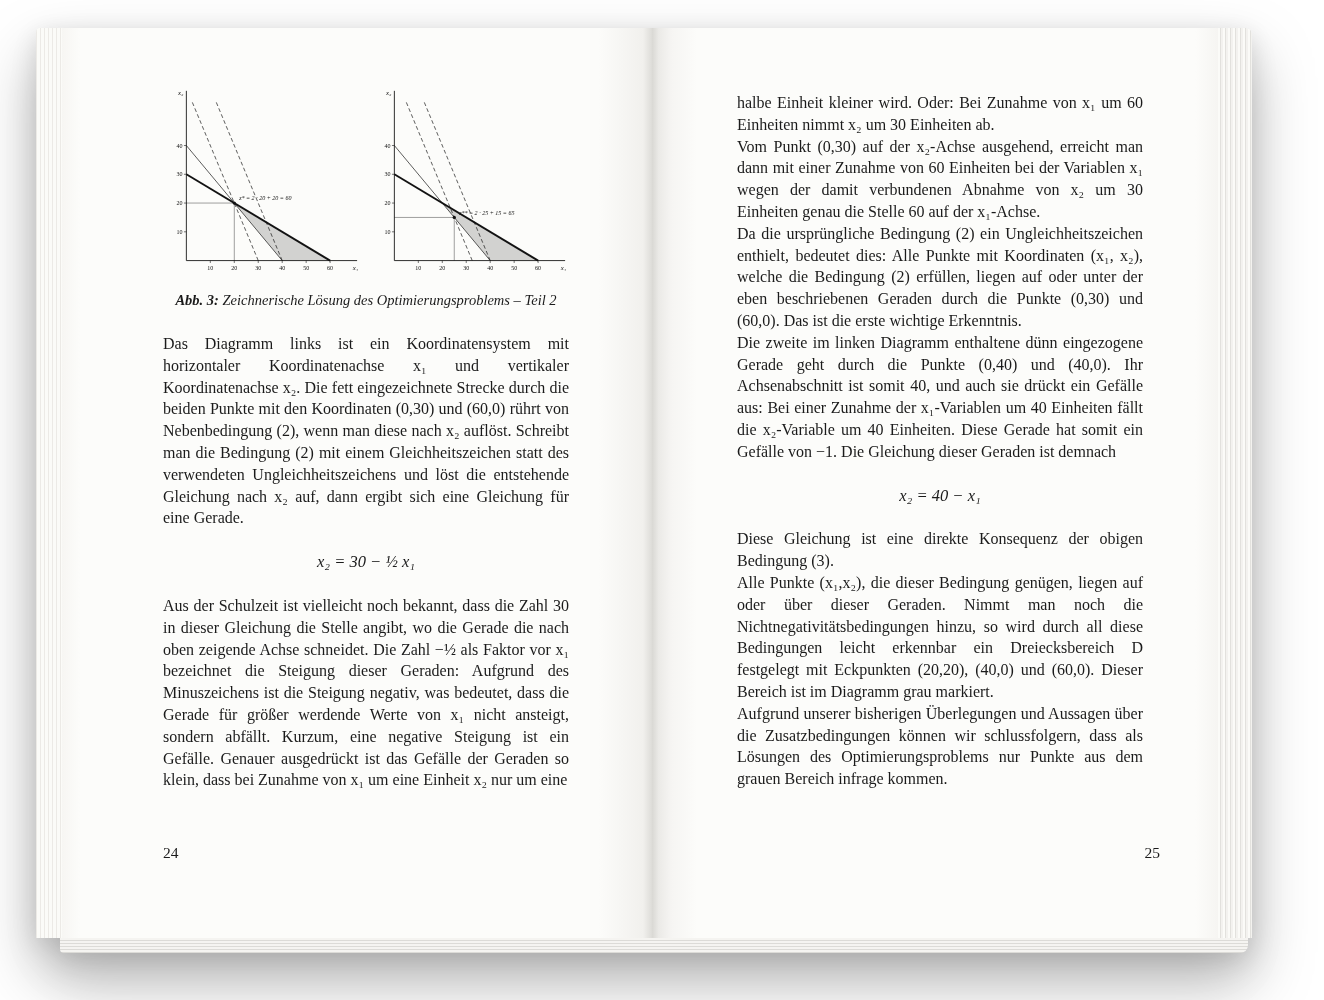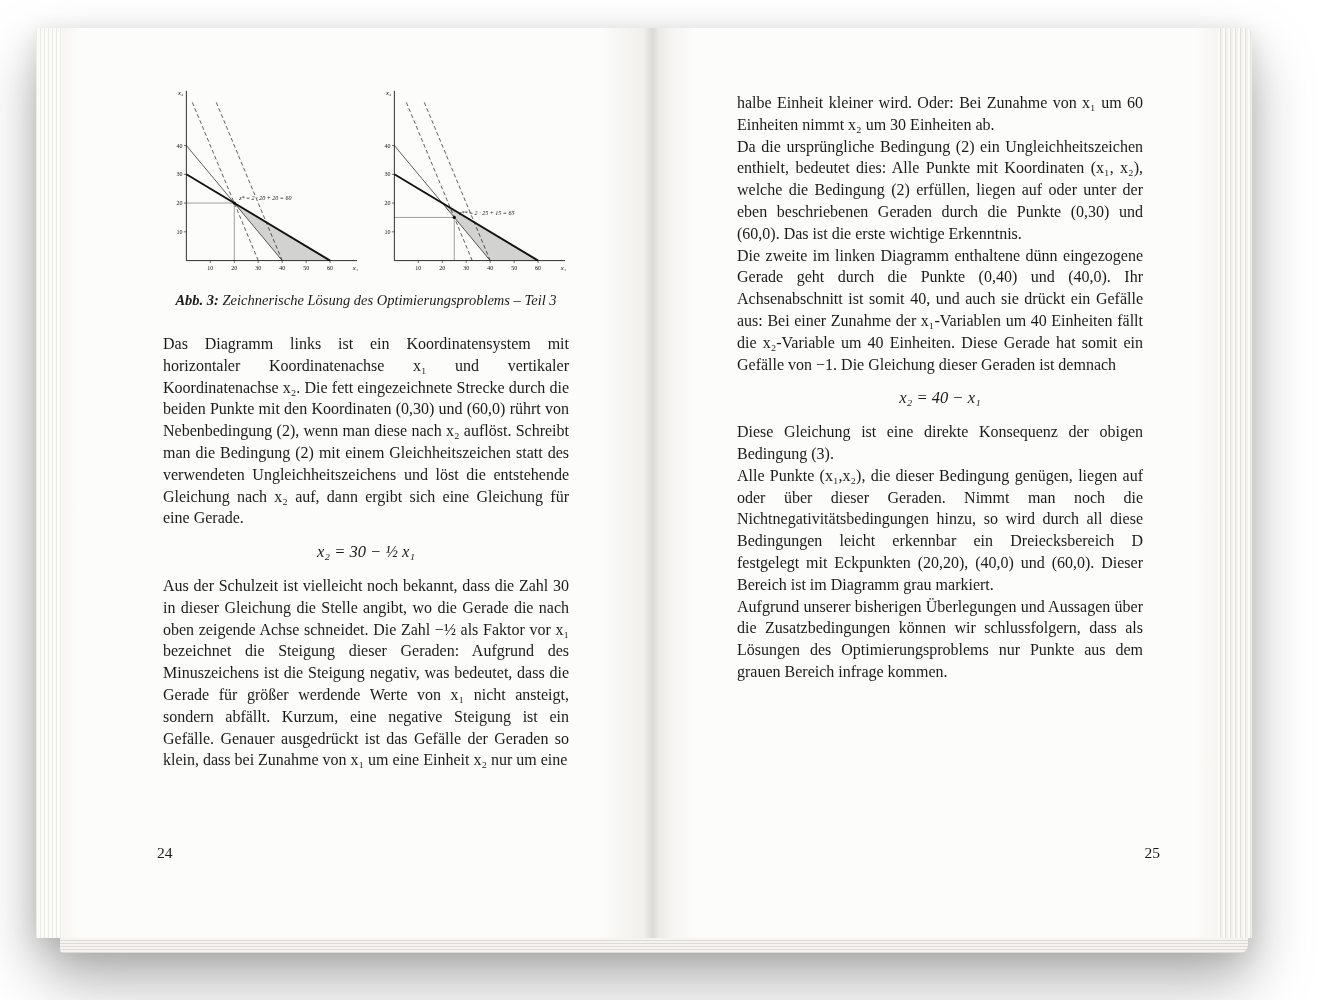--- a/index.html
+++ b/index.html
@@ -19,23 +19,23 @@
   .page-left{flex:0 0 590px;background:linear-gradient(to right,#f7f6f3 0%,#fcfcfa 3%,#fcfcfa 91%,#f1f0ed 98.5%,#dddcd8 100%);}
   .page-right{flex:0 0 566px;background:linear-gradient(to right,#d9d8d4 0%,#ebeae7 1.2%,#f6f5f3 3.5%,#fcfcfa 8%,#fcfcfa 96%,#f6f5f2 100%);}
   .figure-row{margin:56px 0 0 99px;width:408px;display:flex;gap:8px;}
   .figure-row svg{display:block;}
   .caption{margin:8px 0 0 101px;width:406px;text-align:center;font-style:italic;font-size:14.5px;color:#1b1b1b;}
   .cap-label{font-weight:bold;}
   .text-col{width:406px;font-size:16px;line-height:21.8px;text-align:justify;color:#1b1b1b;}
   .tc-left{margin:24px 0 0 101px;}
   .tc-right{margin:64px 0 0 85px;}
   .text-col p{margin:0;}
-  .equation{margin:12px 0;text-align:center;font-style:italic;font-size:16.5px;}
+  .equation{margin:22px 0;text-align:center;font-style:italic;font-size:16.5px;}
   .pagenum{position:absolute;bottom:76px;font-size:15.5px;color:#1b1b1b;}
-  .pn-left{left:95px;}
+  .pn-left{left:101px;}
   .pn-right{right:58px;}
 </style>
 </head>
 <body>
 
 <div class="scene">
   <div class="book">
     <div class="pages">
       <div class="edge-left"></div>
 
@@ -105,32 +105,33 @@
               <line x1="23.5" y1="92.55172413793103" x2="26" y2="92.55172413793103" stroke="#121212" stroke-width="0.6"></line>
               <text x="22" y="94.75172413793103" font-size="6.2" text-anchor="end" fill="#121212" font-family="&quot;Liberation Serif&quot;,serif">30</text>
               <line x1="23.5" y1="63.06896551724137" x2="26" y2="63.06896551724137" stroke="#121212" stroke-width="0.6"></line>
               <text x="22" y="65.26896551724137" font-size="6.2" text-anchor="end" fill="#121212" font-family="&quot;Liberation Serif&quot;,serif">40</text>
               <text x="23" y="11" font-size="7" text-anchor="end" font-style="italic" fill="#121212" font-family="&quot;Liberation Serif&quot;,serif">x₂</text>
               <text x="202" y="191" font-size="7" text-anchor="end" font-style="italic" fill="#121212" font-family="&quot;Liberation Serif&quot;,serif">x₁</text>
               <circle cx="87.39705882352942" cy="136.77586206896552" r="1.7" fill="#121212"></circle>
               <text x="92.39705882352942" y="133.77586206896552" font-size="6.2" font-style="italic" fill="#121212" font-family="&quot;Liberation Serif&quot;,serif">z** = 2 · 25 + 15 = 65</text>
             </svg>
         </div>
-        <div class="caption"><span class="cap-label">Abb. 3:</span><span> Zeichnerische Lösung des Optimierungsproblems – Teil 3</span></div>
+        <div class="caption"><span class="cap-label">Abb. 3:</span><span> Zeichnerische Lösung des Optimierungsproblems – Teil 2</span></div>
         <div class="text-col tc-left">
           <p>Das Diagramm links ist ein Koordinatensystem mit horizontaler Koordinatenachse x₁ und vertikaler Koordinatenachse x₂. Die fett eingezeichnete Strecke durch die beiden Punkte mit den Koordinaten (0,30) und (60,0) rührt von Nebenbedingung (2), wenn man diese nach x₂ auflöst. Schreibt man die Bedingung (2) mit einem Gleichheitszeichen statt des verwendeten Ungleichheitszeichens und löst die entstehende Gleichung nach x₂ auf, dann ergibt sich eine Gleichung für eine Gerade.</p>
           <div class="equation">x₂ = 30 − ½ x₁</div>
           <p>Aus der Schulzeit ist vielleicht noch bekannt, dass die Zahl 30 in dieser Gleichung die Stelle angibt, wo die Gerade die nach oben zeigende Achse schneidet. Die Zahl −½ als Faktor vor x₁ bezeichnet die Steigung dieser Geraden: Aufgrund des Minuszeichens ist die Steigung negativ, was bedeutet, dass die Gerade für größer werdende Werte von x₁ nicht ansteigt, sondern abfällt. Kurzum, eine negative Steigung ist ein Gefälle. Genauer ausgedrückt ist das Gefälle der Geraden so klein, dass bei Zunahme von x₁ um eine Einheit x₂ nur um eine</p>
         </div>
         <div class="pagenum pn-left">24</div>
       </div>
 
       <div class="page page-right">
         <div class="text-col tc-right">
           <p>halbe Einheit kleiner wird. Oder: Bei Zunahme von x₁ um 60 Einheiten nimmt x₂ um 30 Einheiten ab.</p>
+          <p>Vom Punkt (0,30) auf der x₂-Achse ausgehend, erreicht man dann mit einer Zunahme von 60 Einheiten bei der Variablen x₁ wegen der damit verbundenen Abnahme von x₂ um 30 Einheiten genau die Stelle 60 auf der x₁-Achse.</p>
           <p>Da die ursprüngliche Bedingung (2) ein Ungleichheitszeichen enthielt, bedeutet dies: Alle Punkte mit Koordinaten (x₁, x₂), welche die Bedingung (2) erfüllen, liegen auf oder unter der eben beschriebenen Geraden durch die Punkte (0,30) und (60,0). Das ist die erste wichtige Erkenntnis.</p>
           <p>Die zweite im linken Diagramm enthaltene dünn eingezogene Gerade geht durch die Punkte (0,40) und (40,0). Ihr Achsenabschnitt ist somit 40, und auch sie drückt ein Gefälle aus: Bei einer Zunahme der x₁-Variablen um 40 Einheiten fällt die x₂-Variable um 40 Einheiten. Diese Gerade hat somit ein Gefälle von −1. Die Gleichung dieser Geraden ist demnach</p>
           <div class="equation">x₂ = 40 − x₁</div>
           <p>Diese Gleichung ist eine direkte Konsequenz der obigen Bedingung (3).</p>
           <p>Alle Punkte (x₁,x₂), die dieser Bedingung genügen, liegen auf oder über dieser Geraden. Nimmt man noch die Nichtnegativitätsbedingungen hinzu, so wird durch all diese Bedingungen leicht erkennbar ein Dreiecksbereich D festgelegt mit Eckpunkten (20,20), (40,0) und (60,0). Dieser Bereich ist im Diagramm grau markiert.</p>
           <p>Aufgrund unserer bisherigen Überlegungen und Aussagen über die Zusatzbedingungen können wir schlussfolgern, dass als Lösungen des Optimierungsproblems nur Punkte aus dem grauen Bereich infrage kommen.</p>
         </div>
         <div class="pagenum pn-right">25</div>
       </div>
 

